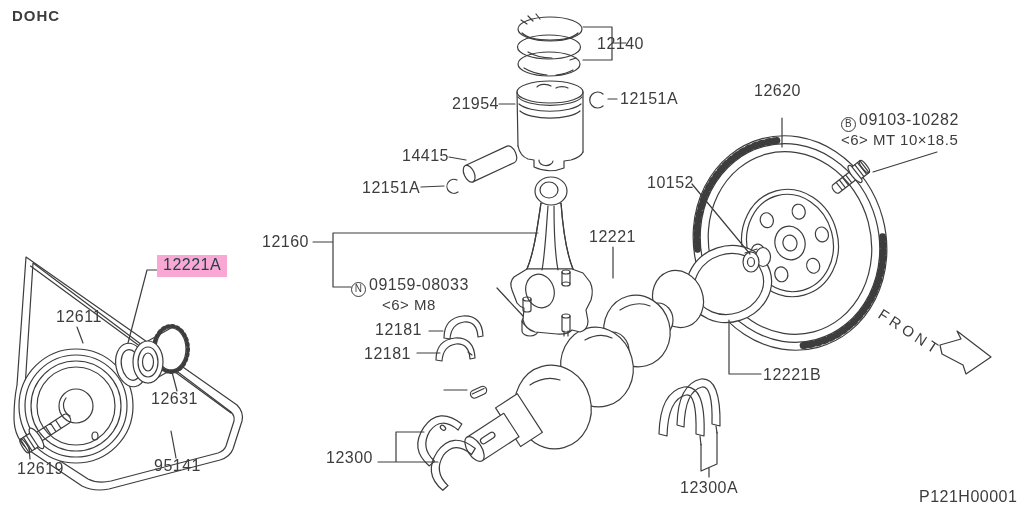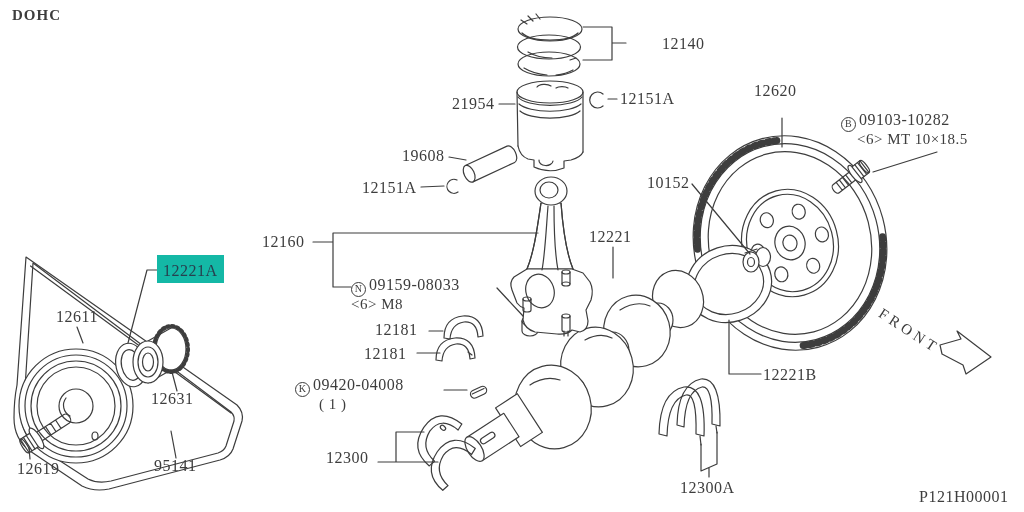--- a/index.html
+++ b/index.html
@@ -1,27 +1,27 @@
 <!DOCTYPE html>
 <html><head>
 <meta charset="utf-8">
 <style>
   html,body{margin:0;padding:0;background:#fff}
   #stage{position:relative;width:1024px;height:504px;background:#fff;overflow:hidden;
-         font-family:Liberation Serif, serif;color:#3d3d3d}
+         font-family:Liberation Sans, sans-serif;color:#3d3d3d}
   #art{position:absolute;left:0;top:0}
   #art path,#art ellipse,#art circle,#art rect,#art line{stroke:#3d3d3d;stroke-width:1.2;fill:none;stroke-linecap:round;stroke-linejoin:round}
   #art .wf{fill:#ffffff}
   #art .teeth{stroke-width:7;stroke-dasharray:2.5 4.5}
   #art .steeth{stroke-width:4;stroke-dasharray:2 3}
   .lbl{position:absolute;font-size:16px;line-height:1.05;letter-spacing:.5px;white-space:nowrap}
   .sub{font-size:15px;letter-spacing:.5px}
   .circ{display:inline-block;box-sizing:border-box;width:15px;height:15px;border:1.4px solid #3d3d3d;
         border-radius:50%;font-size:10px;line-height:12px;text-align:center;vertical-align:-2px;margin-right:3px}
-  .hl{background:#14b8a6;color:#27404f;padding:8px 6px 3px}
+  .hl{background:#f9a8d4;color:#27404f;padding:2px 6px 3px}
   .bold{font-weight:bold;letter-spacing:1px;font-size:15px}
   .front{transform:rotate(33deg);transform-origin:0 0;letter-spacing:4px;font-size:15px}
   #baseline{position:absolute;left:2px;right:0;top:504px;height:2.4px;background:#2a2a2a}
 </style>
 </head>
 <body>
 
 <div id="stage">
 
   <svg id="art" width="1024" height="512" viewBox="0 0 1024 512">
@@ -206,50 +206,46 @@
       <path d="M177 391 L172 372"></path>
       <path d="M30 459 L29 448"></path>
       <path d="M176 458 L171 431"></path>
     </g>
 
     <path class="wf" d="M940 345 L961 339 L957 331 L991 357 L966 374 L963 365 L942 354 Z"></path>
   </svg>
 
   <div class="lbl bold" style="left:12px;top:8px">DOHC</div>
 
-  <div class="lbl" style="left:662px;top:36px">12140</div>
+  <div class="lbl" style="left:597px;top:36px">12140</div>
   <div class="lbl" style="left:452px;top:96px">21954</div>
   <div class="lbl" style="left:620px;top:91px">12151A</div>
-  <div class="lbl" style="left:402px;top:148px">19608</div>
+  <div class="lbl" style="left:402px;top:148px">14415</div>
   <div class="lbl" style="left:362px;top:180px">12151A</div>
   <div class="lbl" style="left:262px;top:234px">12160</div>
 
   <div class="lbl" style="left:351px;top:277px">
     <span class="circ">N</span><span>09159-08033</span>
-    <div class="sub" style="">&lt;6&gt; M8</div>
+    <div class="sub" style="margin-left:31px">&lt;6&gt; M8</div>
   </div>
 
   <div class="lbl" style="left:375px;top:322px">12181</div>
   <div class="lbl" style="left:364px;top:346px">12181</div>
 
-  <div class="lbl" style="left:295px;top:377px">
-    <span class="circ">K</span><span>09420-04008</span>
-    <div class="sub" style="margin-left:24px">( 1 )</div>
-  </div>
 
   <div class="lbl" style="left:326px;top:450px">12300</div>
   <div class="lbl" style="left:680px;top:480px">12300A</div>
   <div class="lbl" style="left:589px;top:229px">12221</div>
   <div class="lbl" style="left:647px;top:175px">10152</div>
   <div class="lbl" style="left:763px;top:367px">12221B</div>
   <div class="lbl" style="left:754px;top:83px">12620</div>
 
   <div class="lbl" style="left:841px;top:112px">
     <span class="circ">B</span><span>09103-10282</span>
-    <div class="sub" style="margin-left:16px">&lt;6&gt; MT 10×18.5</div>
+    <div class="sub" style="margin-left:0">&lt;6&gt; MT 10×18.5</div>
   </div>
 
   <div class="lbl hl" style="left:157px;top:255px">12221A</div>
 
   <div class="lbl" style="left:56px;top:309px">12611</div>
   <div class="lbl" style="left:151px;top:391px">12631</div>
   <div class="lbl" style="left:17px;top:461px">12619</div>
   <div class="lbl" style="left:154px;top:458px">95141</div>
 
   <div class="lbl front" style="left:884px;top:306px">FRONT</div>

